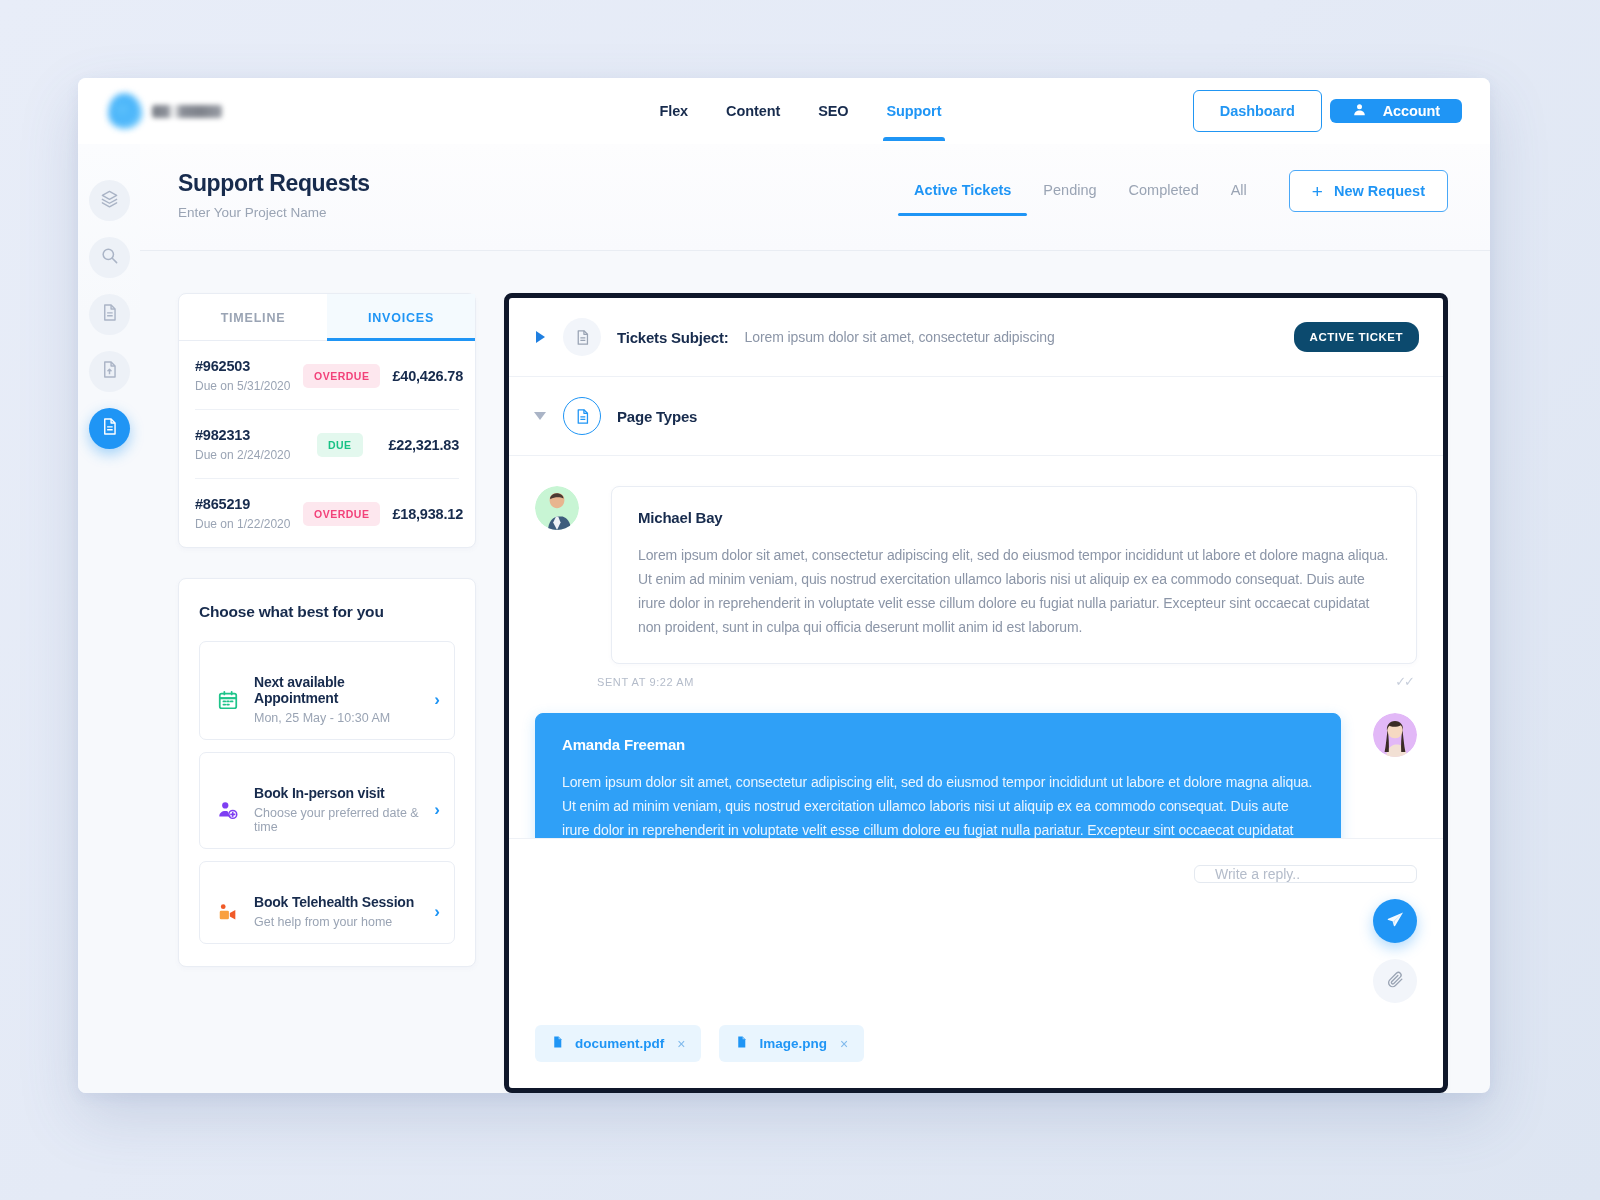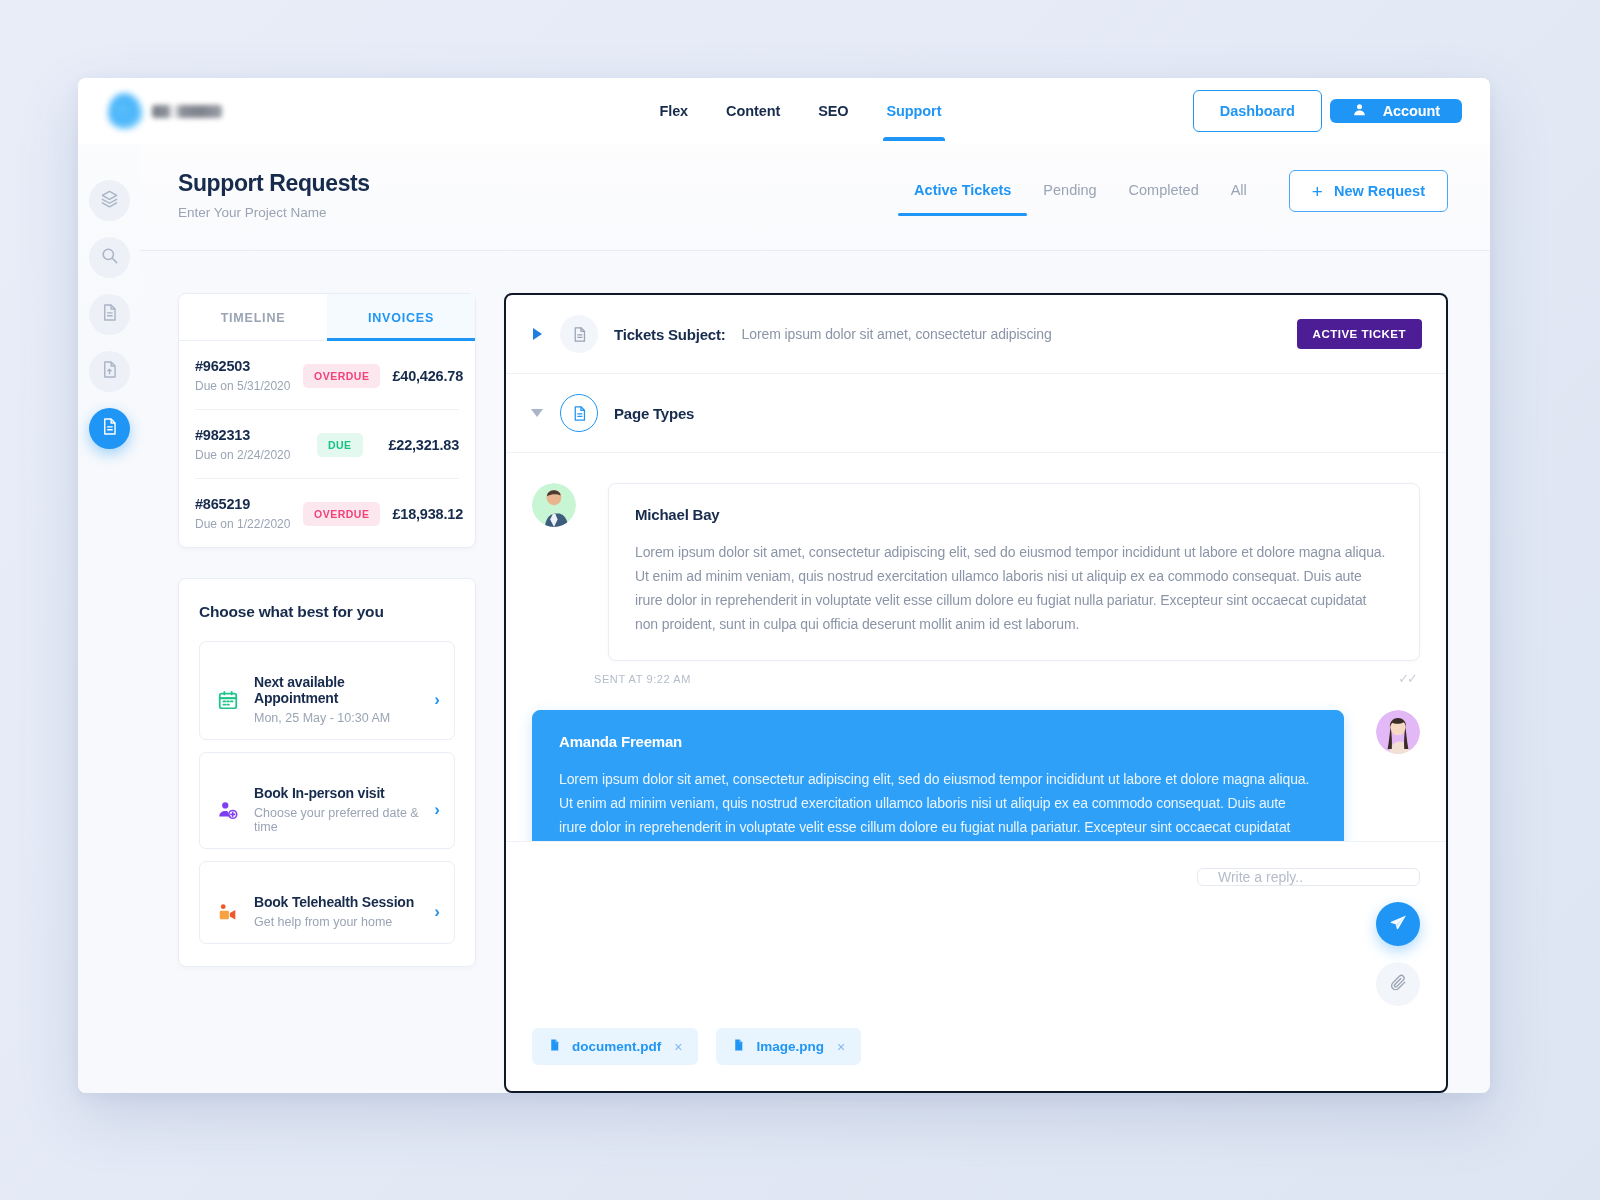--- a/index.html
+++ b/index.html
@@ -166,42 +166,42 @@
     background: #fff;
   }
   .choice:last-child { margin-bottom: 0; }
   .choice-ico { width: 24px; height: 24px; flex: none; display: flex; align-items: center; justify-content: center; }
   .choice-txt { flex: 1; min-width: 0; }
   .choice-h { font-size: 14px; font-weight: 700; color: #172b4d; letter-spacing: -0.2px; }
   .choice-s { font-size: 12.5px; color: #9aa4b4; margin-top: 5px; }
   .choice-arrow { color: #1f95f5; font-size: 17px; font-weight: 700; flex: none; }
   
   .ticket-panel {
-    background: #fff; border: 2px solid #0f172a; border-radius: 8px;
+    background: #fff; border: 5px solid #0f172a; border-radius: 8px;
     box-shadow: 0 2px 5px rgba(90,110,150,0.04);
     display: flex; flex-direction: column; max-height: 100%;
   }
   .ticket-row {
     display: flex; align-items: center; gap: 16px;
     padding: 20px 24px; border-bottom: 1px solid #eef1f6;
   }
   .caret { width: 14px; flex: none; display: flex; align-items: center; justify-content: center; }
   .caret-right { width: 0; height: 0; border-left: 9px solid #1f7fe0; border-top: 6px solid transparent; border-bottom: 6px solid transparent; }
   .caret-down { width: 0; height: 0; border-top: 8px solid #aab4c6; border-left: 6px solid transparent; border-right: 6px solid transparent; }
   .doc-circle {
     width: 38px; height: 38px; border-radius: 50%; flex: none;
     background: #f2f5fa; display: flex; align-items: center; justify-content: center;
   }
   .doc-circle.blue { background: #fff; border: 1.5px solid #1f95f5; }
   .tick-label { font-size: 15px; font-weight: 700; color: #172b4d; letter-spacing: -0.2px; }
   .tick-sub { font-size: 14px; color: #8b95a7; font-weight: 400; letter-spacing: -0.1px; }
   .badge-active {
-    margin-left: auto; background: #4c1d95; color: #fff;
+    margin-left: auto; background: #0c4a6e; color: #fff;
     font-size: 11.5px; font-weight: 700; letter-spacing: 0.5px;
-    padding: 9px 16px; border-radius: 4px;
+    padding: 9px 16px; border-radius: 13px;
   }
   
   .msgs { padding: 30px 26px 14px 26px; overflow: hidden; }
   .msg { display: flex; gap: 32px; align-items: flex-start; }
   .avatar { width: 44px; height: 44px; border-radius: 50%; flex: none; overflow: hidden; }
   .bubble {
     border: 1px solid #e9edf4; border-radius: 8px; background: #fff;
     padding: 22px 26px 24px; flex: 1; min-width: 0;
     box-shadow: 0 1px 4px rgba(90,110,150,0.04);
   }

